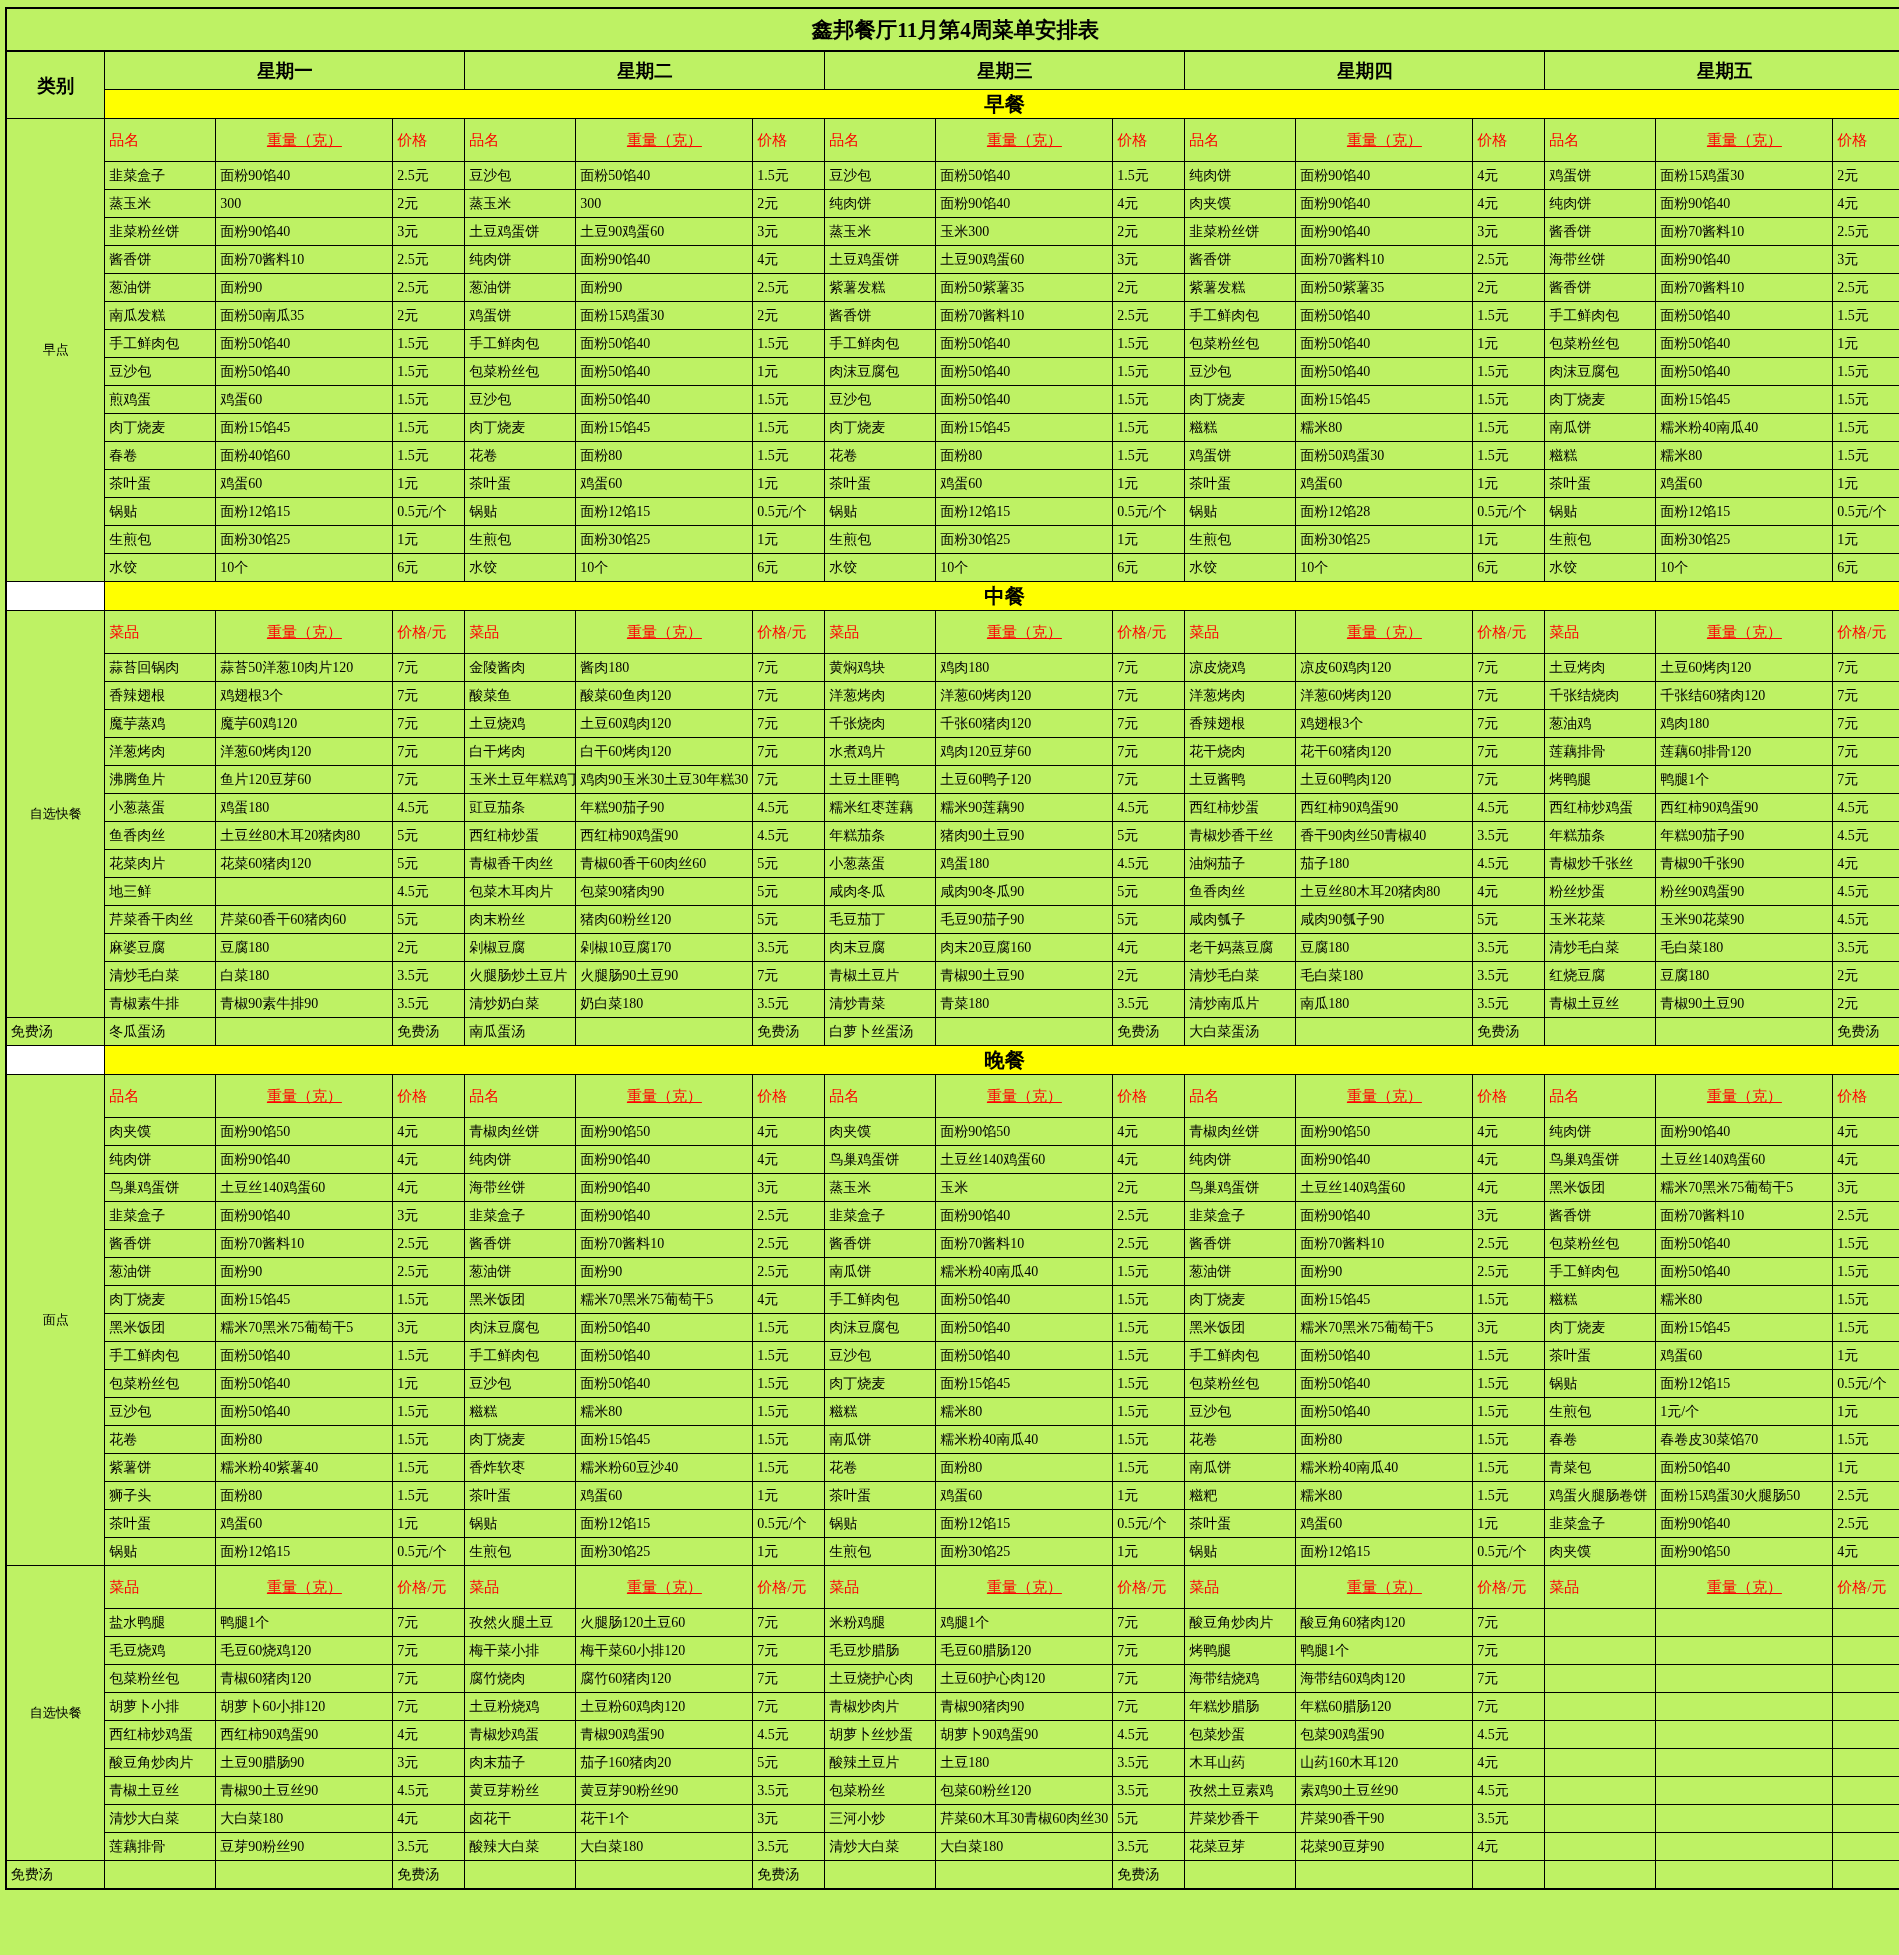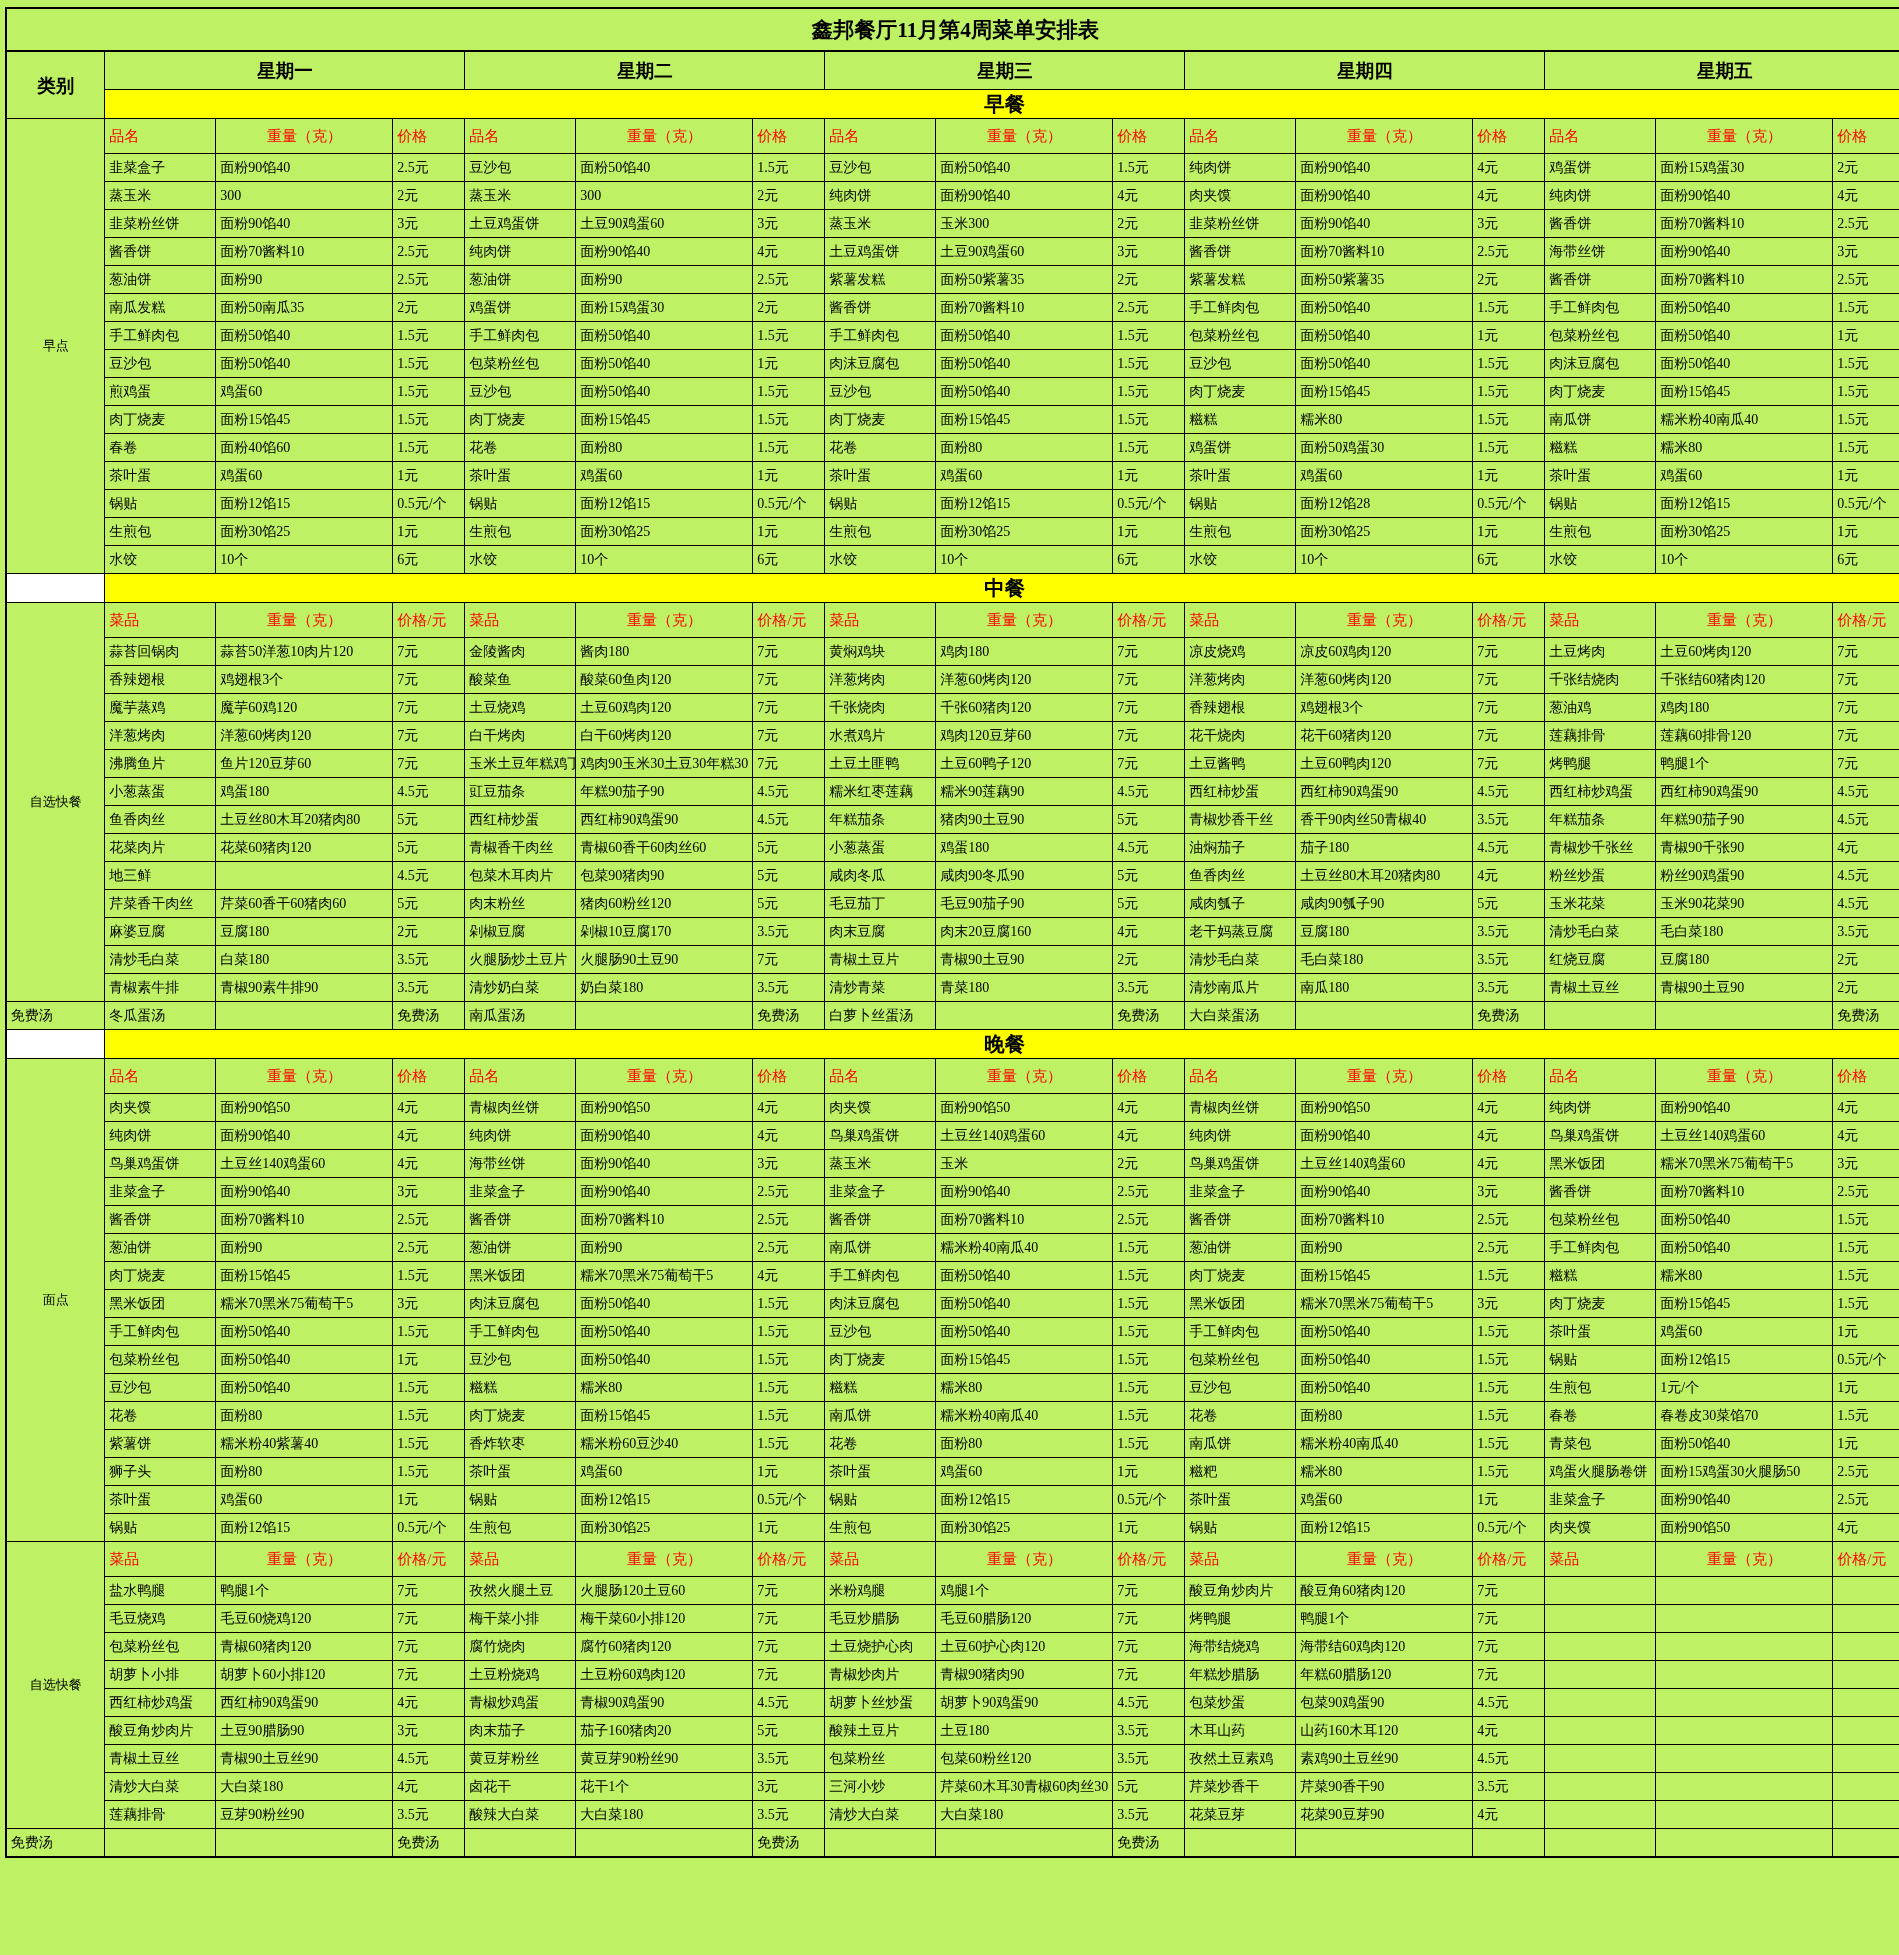--- a/index.html
+++ b/index.html
@@ -5,22 +5,22 @@
   html,body{margin:0;padding:0;background:#ffffff;}
   body{font-family:"Liberation Serif","DejaVu Serif",serif;color:#000;}
   .sheet{width:1900px;height:1955px;background:#bef264;box-sizing:border-box;padding:6.8px 4.9px 0 4.9px;}
   table.menu{border-collapse:collapse;table-layout:fixed;width:1890px;}
   table.menu td, table.menu th{border:1.5px solid #000;overflow:hidden;white-space:nowrap;vertical-align:middle;box-sizing:border-box;padding:0 3.9px;font-weight:normal;}
   tr.r-title td{height:43px;text-align:center;font-size:21.4px;font-weight:bold;border-bottom:2.4px solid #000;}
   tr.r-dayhdr th{height:39px;text-align:center;font-size:18.5px;font-weight:bold;}
   td.cat{ text-align:center;font-size:13px;font-weight:bold;padding:0;}
   tr.r-banner td.banner{height:27px;background:#FFFF00;text-align:center;font-size:20.4px;font-weight:bold;}
   tr.r-banner td.cat-empty{background:#ffffff;}
-  tr.r-subhdr td.sh{height:35px;color:#FF0000;font-size:15px;}
-  tr.r-subhdr td.sh-weight{text-align:center;}
+  tr.r-subhdr td.sh{height:43px;color:#FF0000;font-size:15px;}
+  tr.r-subhdr td.sh-weight{text-align:center;text-decoration:underline;}
   tr.r-dish td{height:28px;font-size:14px;text-align:left;}
   tr.r-dish td.c-price{padding:0 1.9px 0 3.9px;}
   .outer{border:2.4px solid #000;}
 </style>
 </head>
 <body>
 
 <div class="sheet">
   <table class="menu outer">
     <colgroup>

